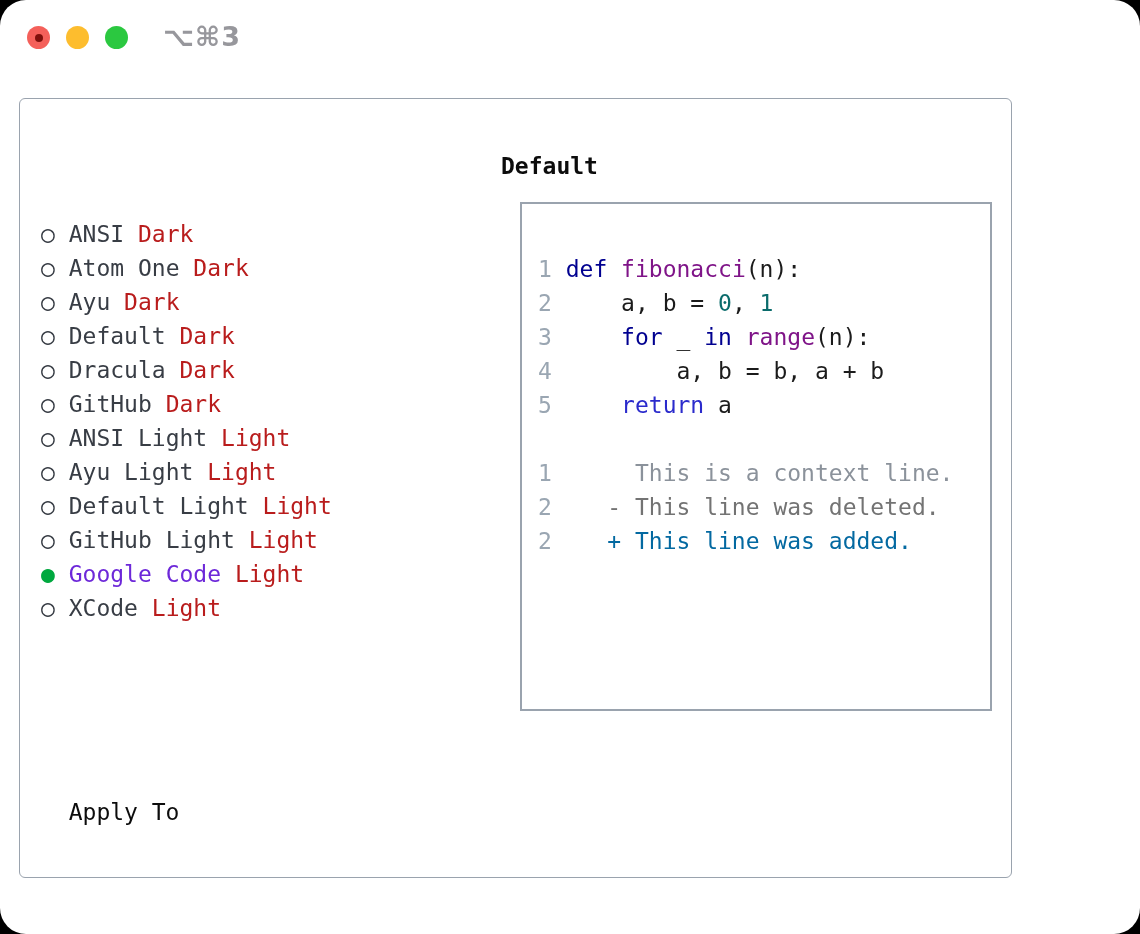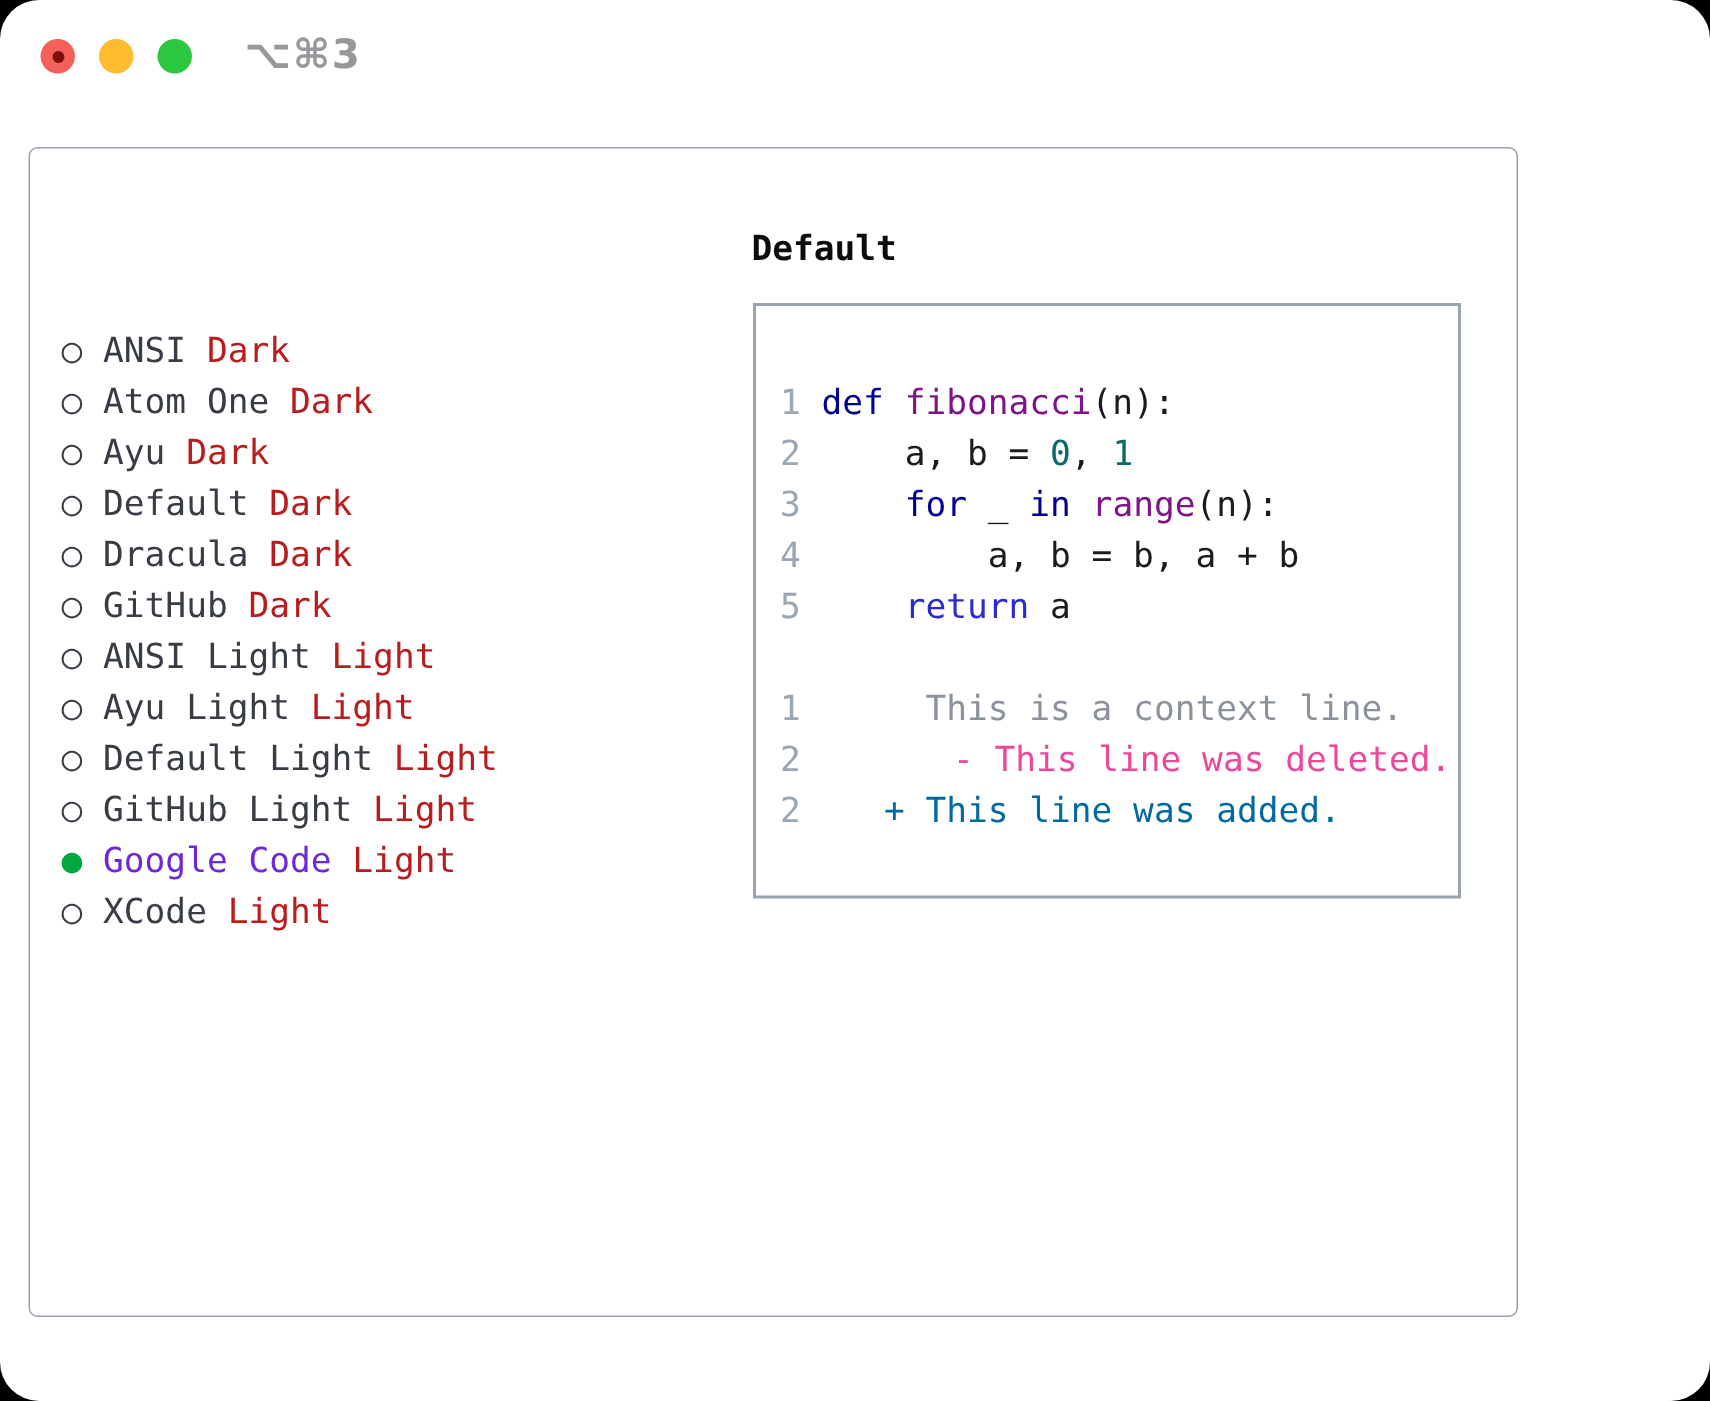--- a/index.html
+++ b/index.html
@@ -24,50 +24,51 @@
   .row.blank{height:34px;}
   .header-row{font-weight:bold;color:#0c0c0c;}
   .bullet{color:#383d45;}
   .theme-row.selected .bullet,.apply-row.selected .bullet{color:#00a83f;}
   .theme-row.selected .tname,.apply-row.selected .tname{color:#6d28d9;}
   .ttag{color:#b91c1c;}
   .apply-header{color:#0c0c0c;padding-left:2ch;}
 
   
   .preview-header{position:absolute;left:481px;top:50px;height:34px;font-weight:bold;color:#0c0c0c;}
-  .preview-box{position:absolute;left:482px;top:103px;width:472px;height:397px;border:2px solid #9aa3ae;background:#fff;box-sizing:border-box;}
+  .preview-box{position:absolute;left:500px;top:103px;width:472px;height:509px;border:2px solid #9aa3ae;background:#fff;box-sizing:border-box;}
   .code-block{position:absolute;left:16px;top:48px;}
   .code-line{height:34px;}
   .tk-ln{color:#9aa6b2;}
   .tk-pl{color:#1b1b1b;}
   .tk-kw{color:#000090;}
   .tk-kw2{color:#2b2bcc;}
   .tk-fn{color:#7f1488;}
   .tk-num{color:#0a6b6b;}
   .tk-ctx{color:#8b929b;}
-  .tk-del{color:#ec4899;margin-left:46px;}
+  .tk-del{color:#737373;}
   .tk-add{color:#0369a1;}
 </style>
 </head>
 <body>
 
 <div class="window">
 
   <div class="titlebar">
     <div class="light red"></div>
     <div class="light yellow"></div>
     <div class="light green"></div>
     <div class="win-title">⌥⌘3</div>
   </div>
 
   <div class="panel">
 
     <div class="left-col mono">
       <div id="theme-list"><div class="row theme-row"><span class="bullet">○ </span><span class="tname">ANSI</span> <span class="ttag">Dark</span></div><div class="row theme-row"><span class="bullet">○ </span><span class="tname">Atom One</span> <span class="ttag">Dark</span></div><div class="row theme-row"><span class="bullet">○ </span><span class="tname">Ayu</span> <span class="ttag">Dark</span></div><div class="row theme-row"><span class="bullet">○ </span><span class="tname">Default</span> <span class="ttag">Dark</span></div><div class="row theme-row"><span class="bullet">○ </span><span class="tname">Dracula</span> <span class="ttag">Dark</span></div><div class="row theme-row"><span class="bullet">○ </span><span class="tname">GitHub</span> <span class="ttag">Dark</span></div><div class="row theme-row"><span class="bullet">○ </span><span class="tname">ANSI Light</span> <span class="ttag">Light</span></div><div class="row theme-row"><span class="bullet">○ </span><span class="tname">Ayu Light</span> <span class="ttag">Light</span></div><div class="row theme-row"><span class="bullet">○ </span><span class="tname">Default Light</span> <span class="ttag">Light</span></div><div class="row theme-row"><span class="bullet">○ </span><span class="tname">GitHub Light</span> <span class="ttag">Light</span></div><div class="row theme-row selected"><span class="bullet">● </span><span class="tname">Google Code</span> <span class="ttag">Light</span></div><div class="row theme-row"><span class="bullet">○ </span><span class="tname">XCode</span> <span class="ttag">Light</span></div></div>
       <div class="row blank"></div>
+      <div class="row apply-header">Apply To</div>
       
       
       
     </div>
 
     <div class="preview-header mono">Default</div>
 
     <div class="preview-box">
       <div id="code-block" class="code-block mono"><div class="code-line"><span class="tk-ln">1 </span><span class="tk-kw">def</span><span class="tk-pl"> </span><span class="tk-fn">fibonacci</span><span class="tk-pl">(n):</span></div><div class="code-line"><span class="tk-ln">2</span><span class="tk-pl">     a, b = </span><span class="tk-num">0</span><span class="tk-pl">, </span><span class="tk-num">1</span></div><div class="code-line"><span class="tk-ln">3</span><span class="tk-pl">     </span><span class="tk-kw">for</span><span class="tk-pl"> _ </span><span class="tk-kw">in</span><span class="tk-pl"> </span><span class="tk-fn">range</span><span class="tk-pl">(n):</span></div><div class="code-line"><span class="tk-ln">4</span><span class="tk-pl">         a, b = b, a + b</span></div><div class="code-line"><span class="tk-ln">5</span><span class="tk-pl">     </span><span class="tk-kw2">return</span><span class="tk-pl"> a</span></div><div class="code-line"></div><div class="code-line"><span class="tk-ln">1</span><span class="tk-ctx">      This is a context line.</span></div><div class="code-line"><span class="tk-ln">2</span><span class="tk-pl">    </span><span class="tk-del">- This line was deleted.</span></div><div class="code-line"><span class="tk-ln">2</span><span class="tk-pl">    </span><span class="tk-add">+ This line was added.</span></div></div>
     </div>

